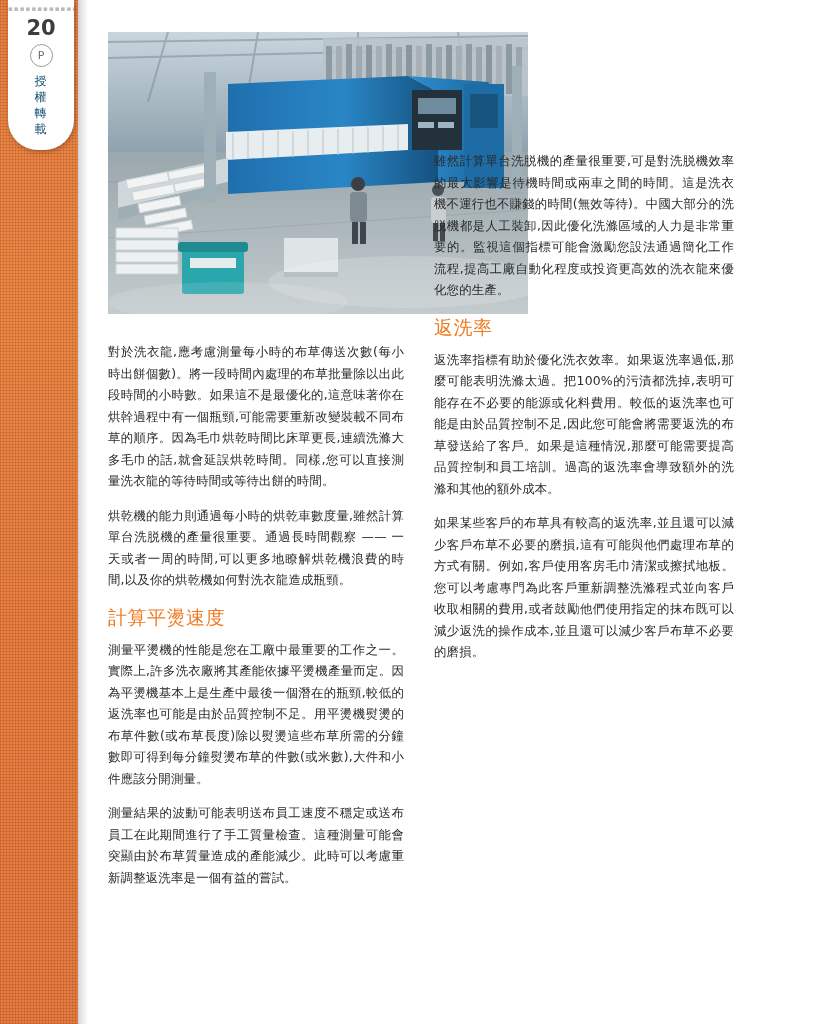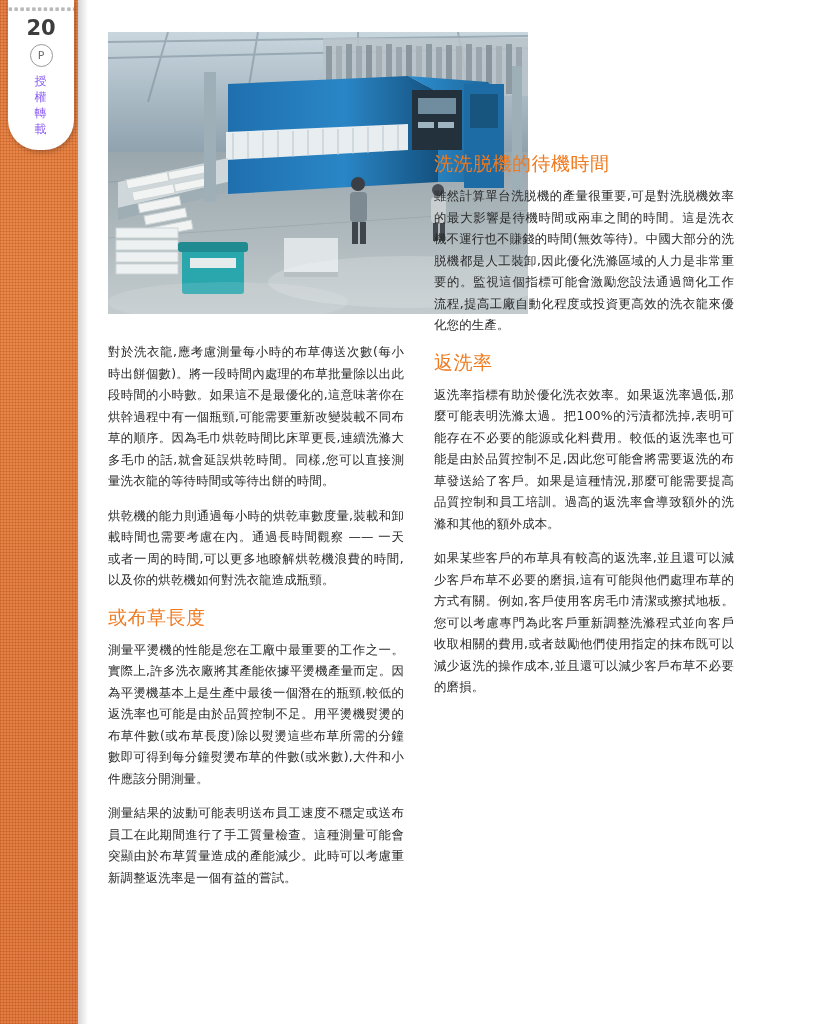--- a/index.html
+++ b/index.html
@@ -67,21 +67,21 @@
     border-radius: 50%;
     border: 1px solid #9a9a9a;
     color: #6b6b6b;
     font-size: 11px;
     line-height: 21px;
     text-align: center;
   }
   .tab-vertical {
     margin: 6px auto 0 auto;
     font-size: 12px;
-    color: #8b5cf6;
+    color: #0c4a6e;
     line-height: 16px;
     width: 16px;
     letter-spacing: 1px;
   }
 
   
   .content {
     position: absolute;
     left: 104px;
     top: 0;
@@ -275,27 +275,26 @@
         <rect x="332" y="191" width="5" height="18" fill="#44494f"></rect>
       </g>
 
       <ellipse cx="300" cy="250" rx="140" ry="26" fill="#ffffff" opacity="0.18"></ellipse>
       <ellipse cx="120" cy="270" rx="120" ry="20" fill="#ffffff" opacity="0.12"></ellipse>
     </svg>
   </div>
 
   <div class="col col-left">
     <p>對於洗衣龍,應考慮測量每小時的布草傳送次數(每小時出餅個數)。將一段時間內處理的布草批量除以出此段時間的小時數。如果這不是最優化的,這意味著你在烘幹過程中有一個瓶頸,可能需要重新改變裝載不同布草的順序。因為毛巾烘乾時間比床單更長,連續洗滌大多毛巾的話,就會延誤烘乾時間。同樣,您可以直接測量洗衣龍的等待時間或等待出餅的時間。</p>
-    <p>烘乾機的能力則通過每小時的烘乾車數度量,裝載和卸載時間也需要考慮在內。通過長時間觀察 —— 一天或者一周的時間,可以更多地瞭解烘乾機浪費的時間,以及你的烘乾機如何對洗衣龍造成瓶頸。</p>
-    <h2 class="section">或布草長度</h2>
+    <p>烘乾機的能力則通過每小時的烘乾車數度量,雖然計算單台洗脱機的產量很重要。通過長時間觀察 —— 一天或者一周的時間,可以更多地瞭解烘乾機浪費的時間,以及你的烘乾機如何對洗衣龍造成瓶頸。</p>
+    <h2 class="section">計算平燙速度</h2>
     <p>測量平燙機的性能是您在工廠中最重要的工作之一。實際上,許多洗衣廠將其產能依據平燙機產量而定。因為平燙機基本上是生產中最後一個潛在的瓶頸,較低的返洗率也可能是由於品質控制不足。用平燙機熨燙的布草件數(或布草長度)除以熨燙這些布草所需的分鐘數即可得到每分鐘熨燙布草的件數(或米數),大件和小件應該分開測量。</p>
     <p>測量結果的波動可能表明送布員工速度不穩定或送布員工在此期間進行了手工質量檢查。這種測量可能會突顯由於布草質量造成的產能減少。此時可以考慮重新調整返洗率是一個有益的嘗試。</p>
   </div>
 
   <div class="col col-right">
-    <h2 class="section first">洗洗脱機的待機時間</h2>
     <p>雖然計算單台洗脱機的產量很重要,可是對洗脱機效率的最大影響是待機時間或兩車之間的時間。這是洗衣機不運行也不賺錢的時間(無效等待)。中國大部分的洗脱機都是人工裝卸,因此優化洗滌區域的人力是非常重要的。監視這個指標可能會激勵您設法通過簡化工作流程,提高工廠自動化程度或投資更高效的洗衣龍來優化您的生產。</p>
     <h2 class="section">返洗率</h2>
     <p>返洗率指標有助於優化洗衣效率。如果返洗率過低,那麼可能表明洗滌太過。把100%的污漬都洗掉,表明可能存在不必要的能源或化料費用。較低的返洗率也可能是由於品質控制不足,因此您可能會將需要返洗的布草發送給了客戶。如果是這種情況,那麼可能需要提高品質控制和員工培訓。過高的返洗率會導致額外的洗滌和其他的額外成本。</p>
     <p>如果某些客戶的布草具有較高的返洗率,並且還可以減少客戶布草不必要的磨損,這有可能與他們處理布草的方式有關。例如,客戶使用客房毛巾清潔或擦拭地板。您可以考慮專門為此客戶重新調整洗滌程式並向客戶收取相關的費用,或者鼓勵他們使用指定的抹布既可以減少返洗的操作成本,並且還可以減少客戶布草不必要的磨損。</p>
   </div>
 
 </div>
 
 </body></html>

